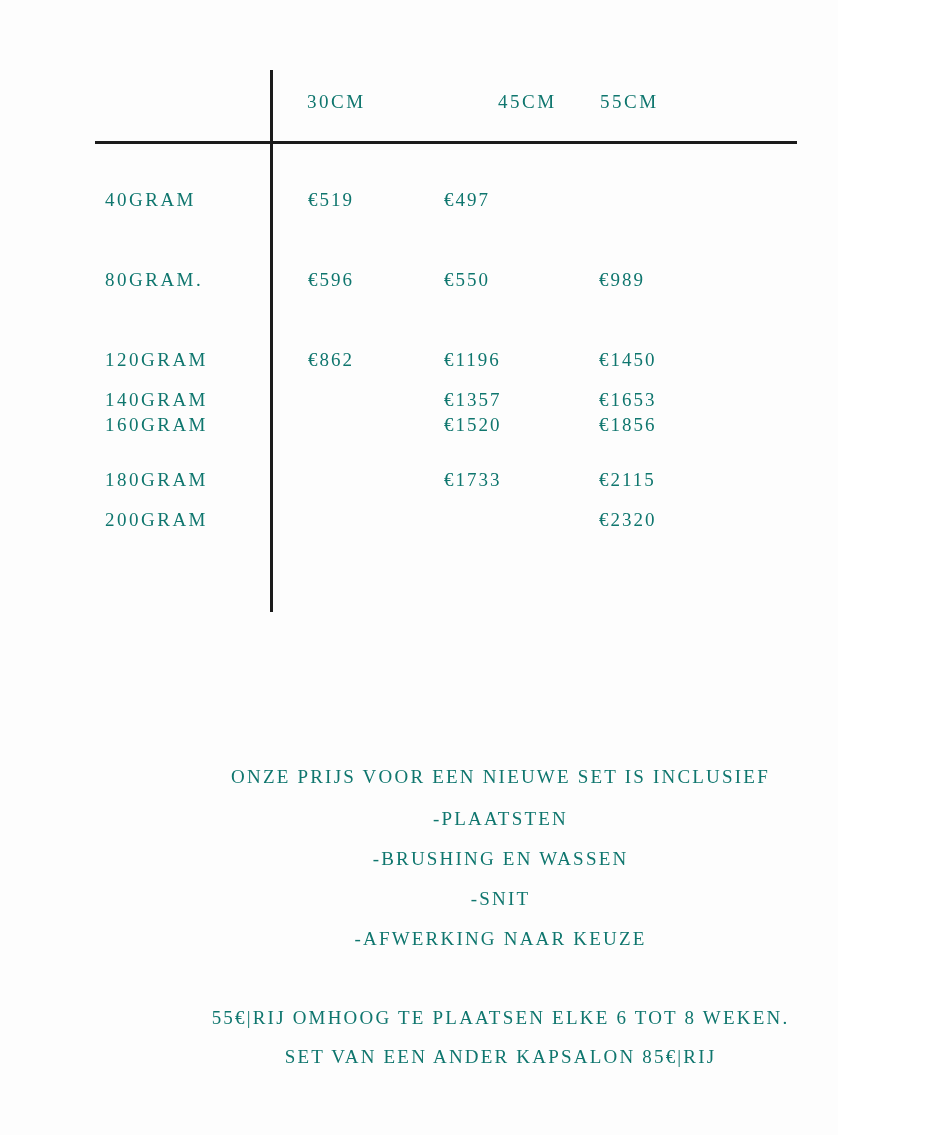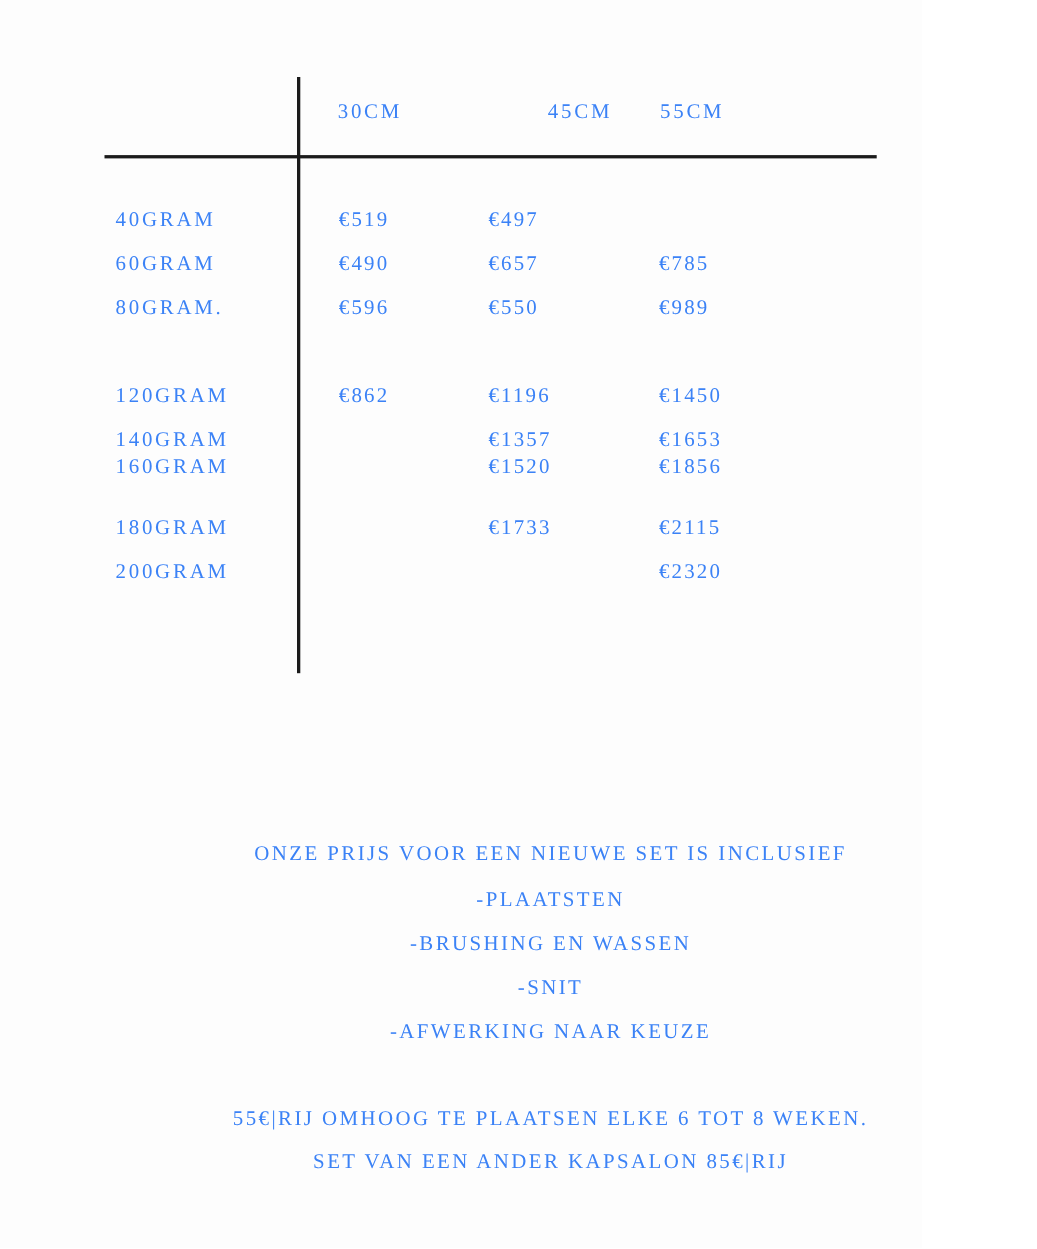--- a/index.html
+++ b/index.html
@@ -2,21 +2,21 @@
 <html><head>
 <meta charset="utf-8">
 <style>
   html,body{margin:0;padding:0;background:#ffffff;}
   .page{
     position:relative;
     width:838px;height:1135px;
     background:#fdfdfd;
     overflow:hidden;
     font-family:"Liberation Serif","DejaVu Serif",serif;
-    color:#3b82f6;
+    color:#0f766e;
     -webkit-font-smoothing:antialiased;
   }
   
   .vline{
     position:absolute;left:270px;top:70px;
     width:2.5px;height:542px;background:#1b1b1b;
   }
   .hline{
     position:absolute;left:95px;top:141px;
     width:702px;height:2.5px;background:#1b1b1b;
@@ -59,26 +59,20 @@
   <span class="cell colh h1">30CM</span>
   <span class="cell colh h2">45CM</span>
   <span class="cell colh h3">55CM</span>
 
   <div class="trow" style="top:189px">
     <span class="cell lbl">40GRAM</span>
     <span class="cell p1">€519</span>
     <span class="cell p2">€497</span>
     <span class="cell p3"></span>
   </div>
-  <div class="trow" style="top:229px">
-    <span class="cell lbl">60GRAM</span>
-    <span class="cell p1">€490</span>
-    <span class="cell p2">€657</span>
-    <span class="cell p3">€785</span>
-  </div>
   <div class="trow" style="top:269px">
     <span class="cell lbl">80GRAM.</span>
     <span class="cell p1">€596</span>
     <span class="cell p2">€550</span>
     <span class="cell p3">€989</span>
   </div>
   <div class="trow" style="top:349px">
     <span class="cell lbl">120GRAM</span>
     <span class="cell p1">€862</span>
     <span class="cell p2">€1196</span>

